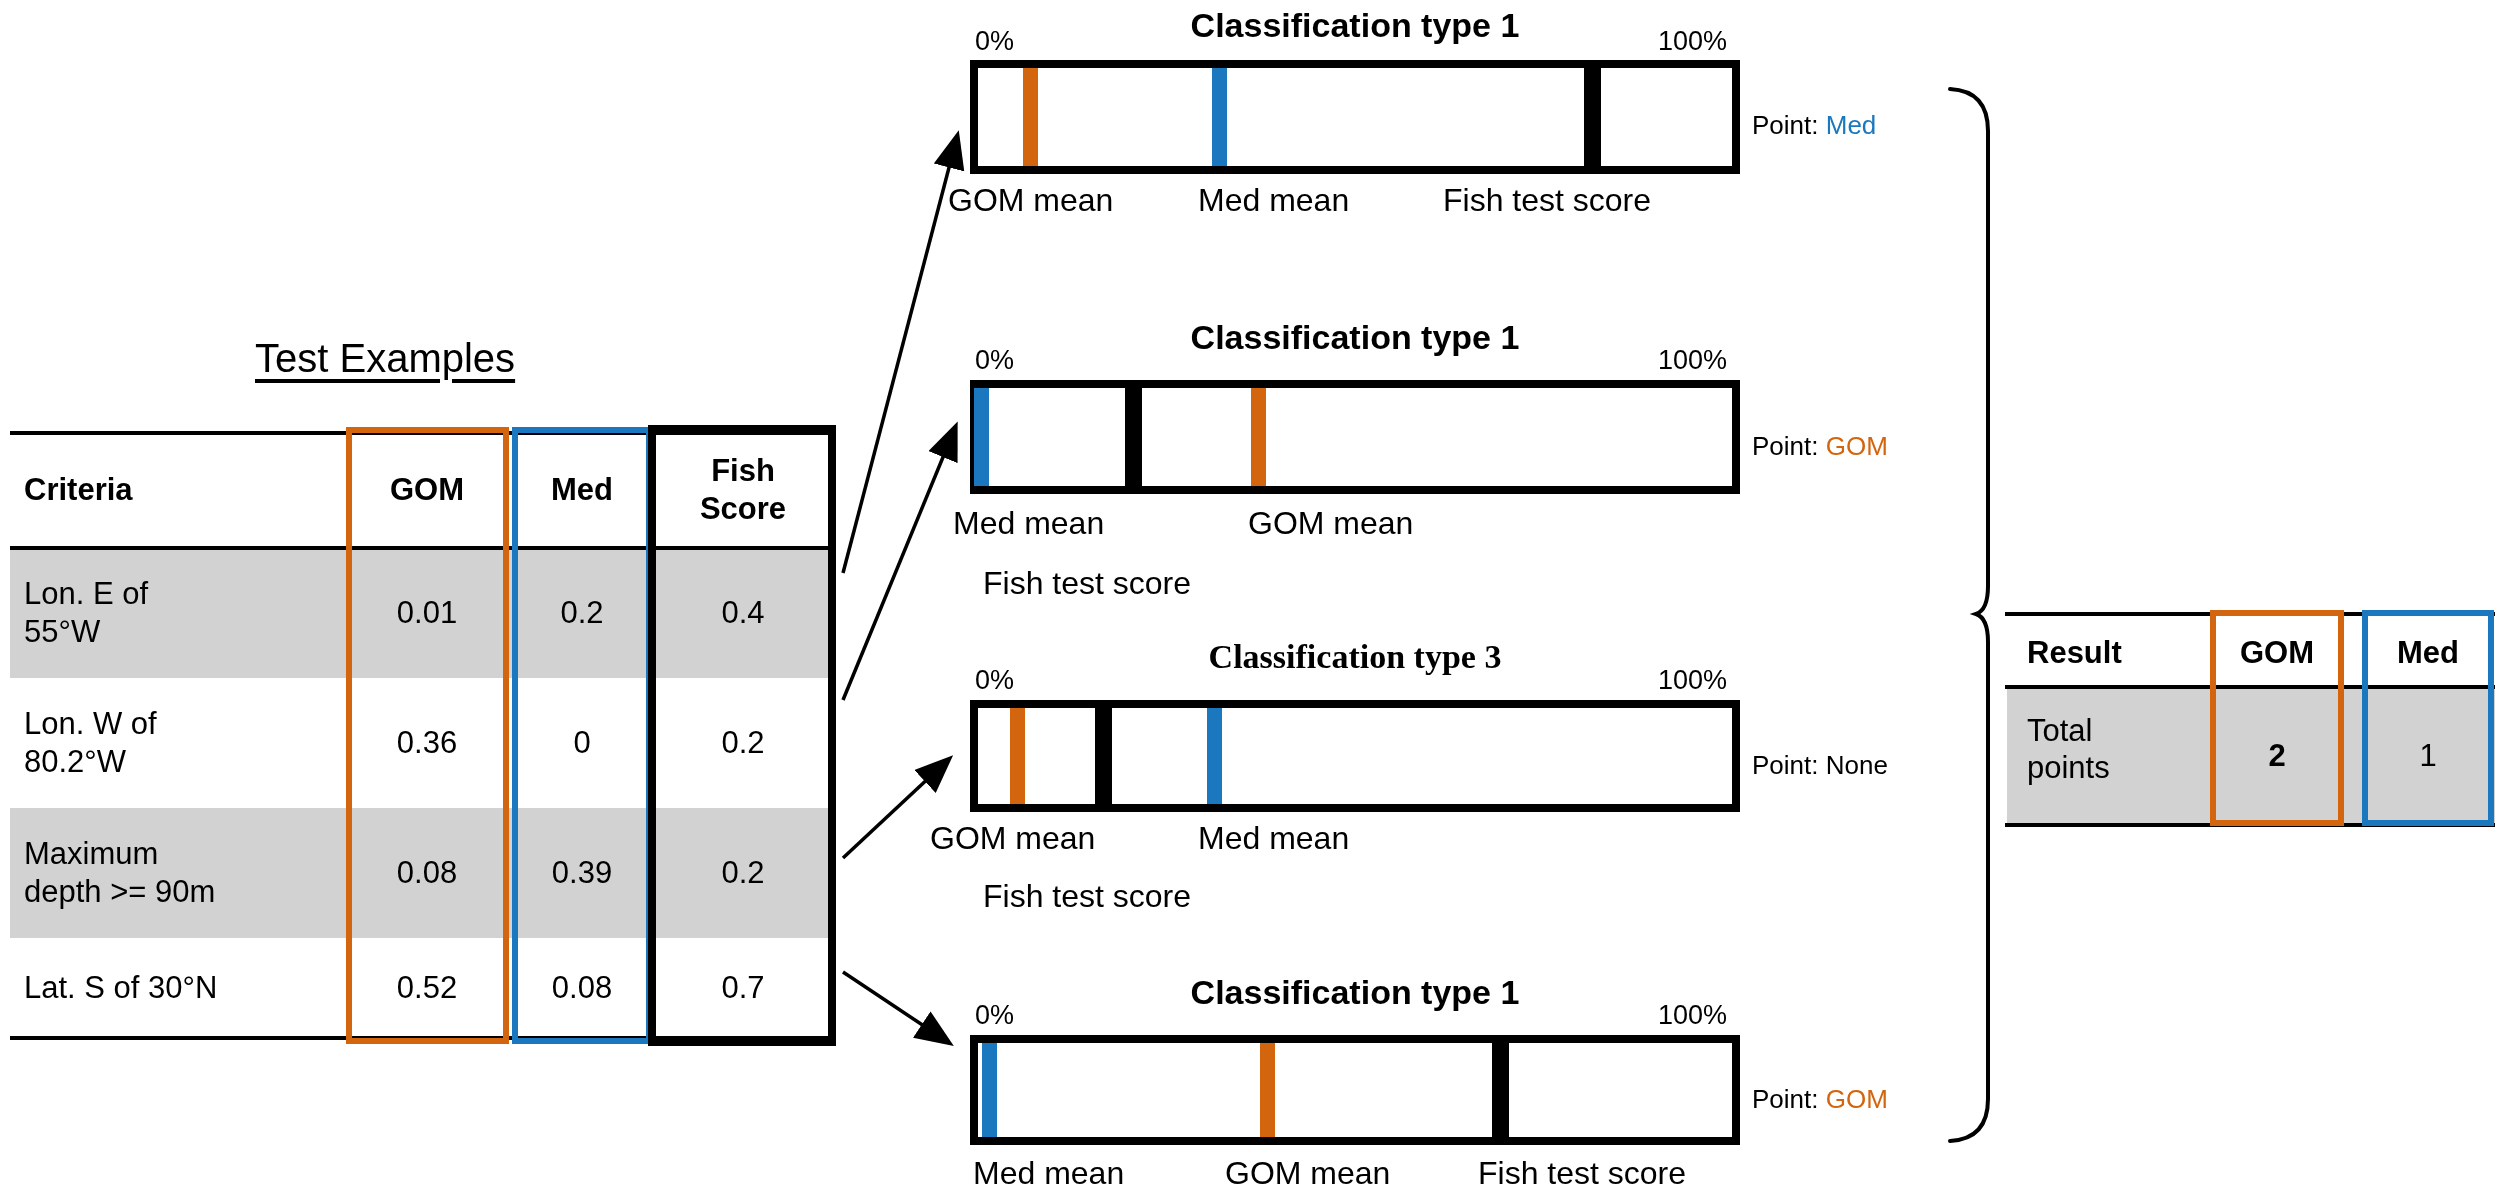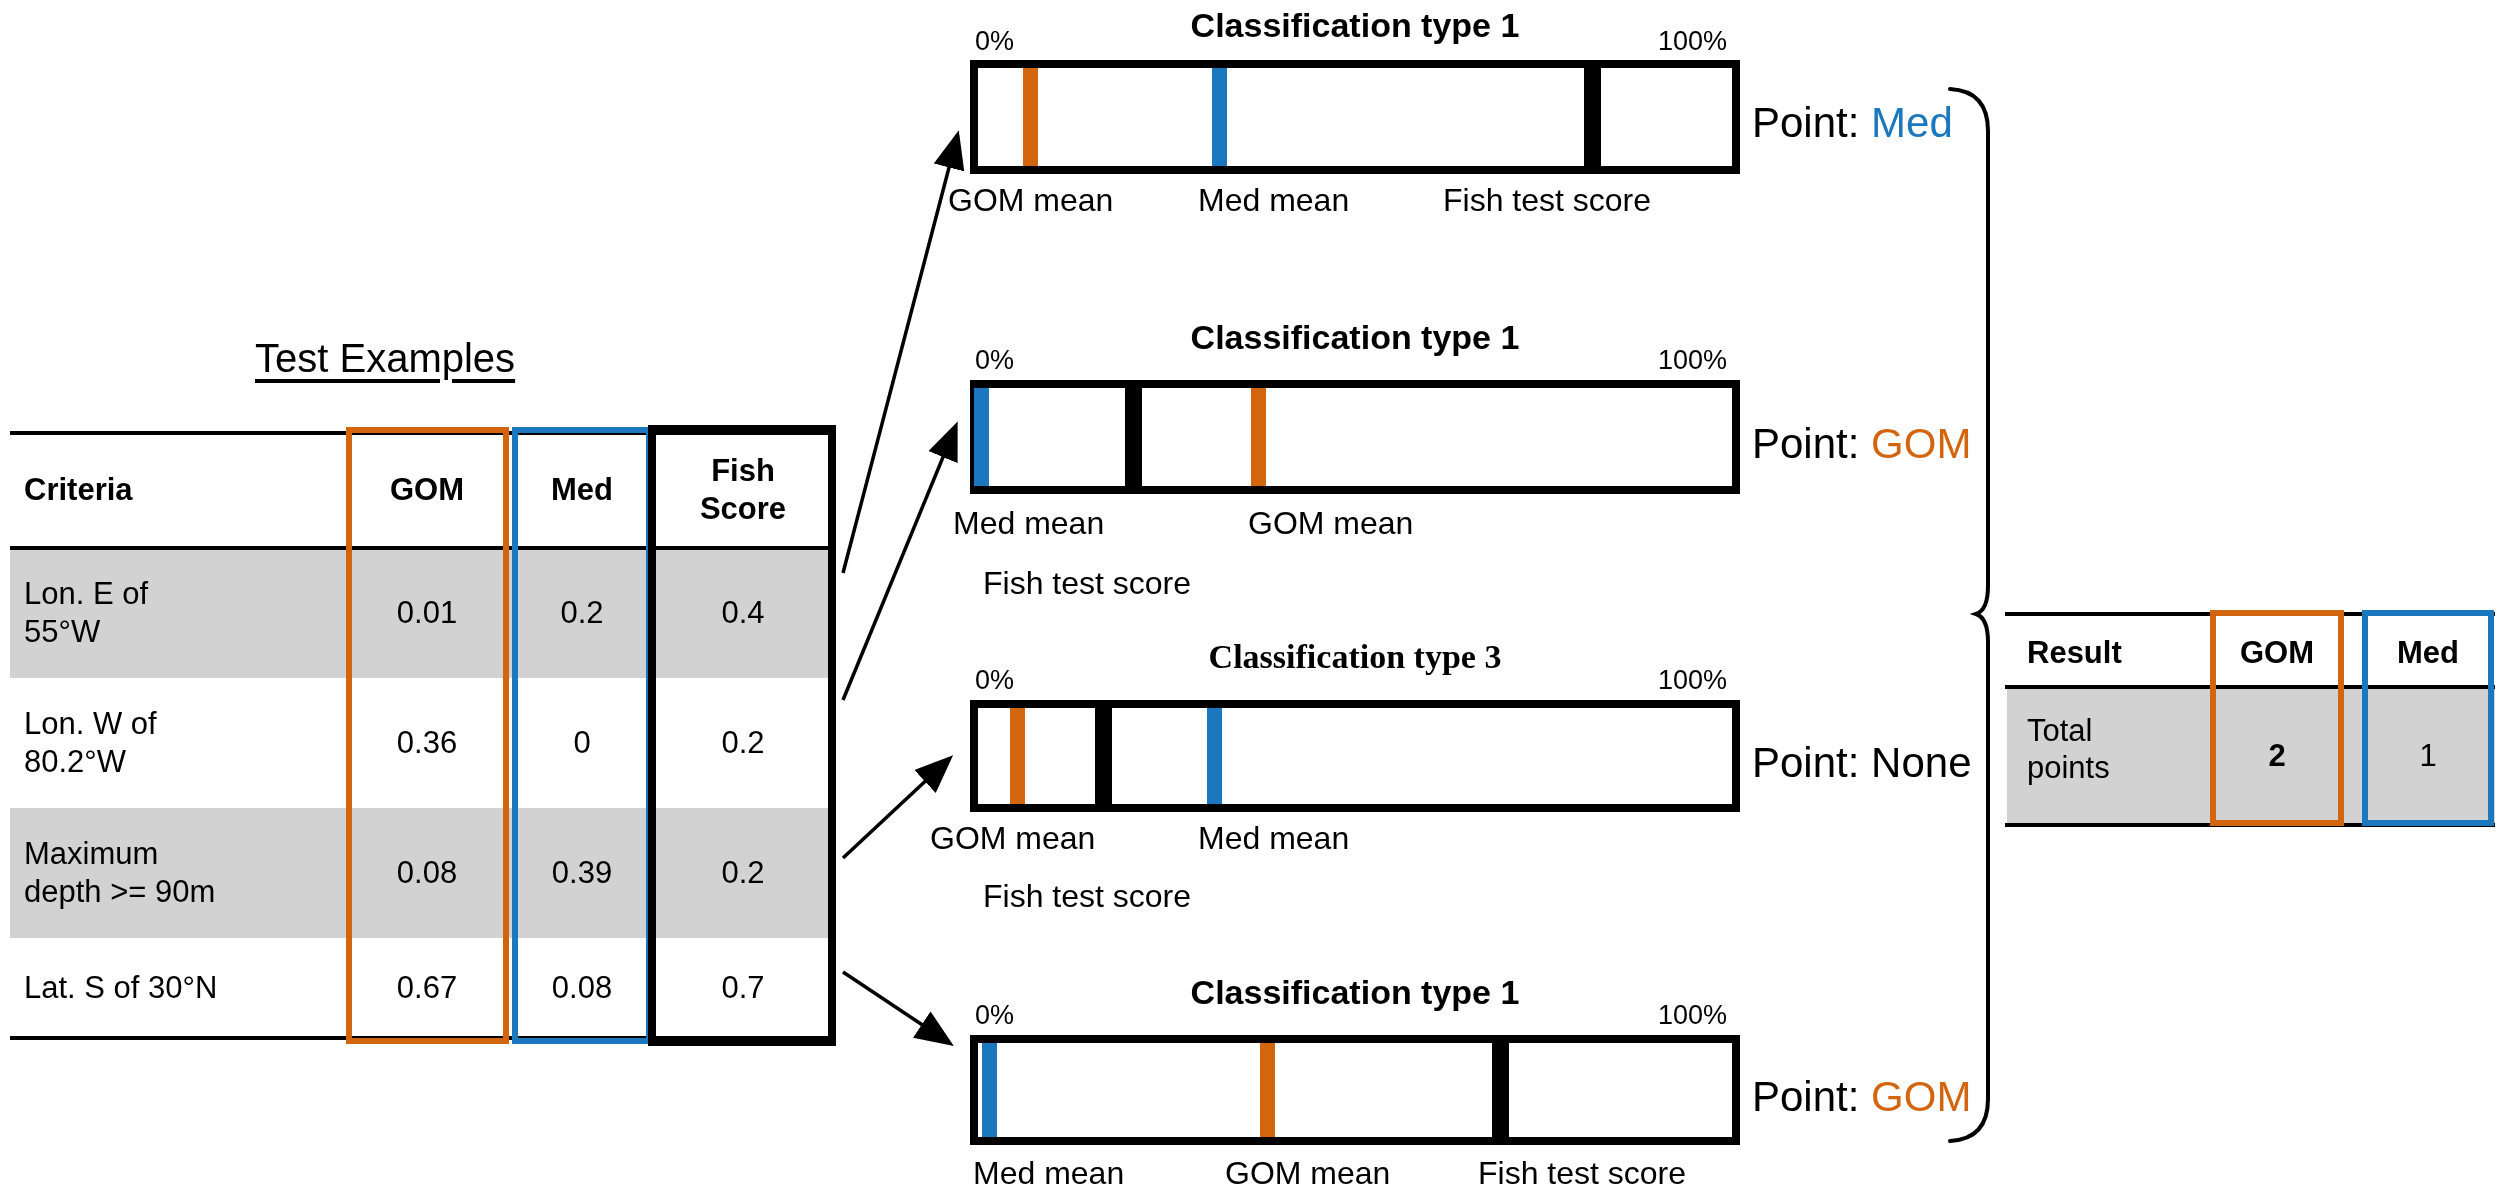--- a/index.html
+++ b/index.html
@@ -23,21 +23,21 @@
   
   .bar-title{position:absolute;left:970px;width:770px;text-align:center;font-size:34px;font-weight:bold;}
   .pct{position:absolute;font-size:27px;}
   .pct.r{width:140px;text-align:right;}
   .bar-rect{position:absolute;left:970px;width:770px;box-sizing:border-box;border:8px solid #000;background:#fff;}
   .tick{position:absolute;top:0;height:100%;width:15px;}
   .tick.gom{background:#d3650e;}
   .tick.med{background:#1b78be;}
   .tick.fish{background:#000;width:17px;}
   .blabel{position:absolute;font-size:32px;white-space:nowrap;}
-  .point{position:absolute;font-size:42px;white-space:nowrap;}
+  .point{position:absolute;font-size:26px;white-space:nowrap;margin-top:11px;}
   .pt-med{color:#1b78be;}
   .pt-gom{color:#d3650e;}
   .pt-none{color:#000;}
   
   .res-cell{position:absolute;font-size:31px;line-height:1.2;white-space:pre-line;}
   .assign{position:absolute;font-size:36px;font-weight:bold;white-space:nowrap;}
   .assign .val{color:#d3650e;}
   svg.overlay{position:absolute;left:0;top:0;pointer-events:none;}
 </style>
 </head>
@@ -87,21 +87,21 @@
   <div class="cell c" style="left:582px;top:743px;">0</div>
   <div class="cell c" style="left:743px;top:743px;">0.2</div>
 
   <div class="cell vl" style="left:24px;top:873px;">Maximum
 depth &gt;= 90m</div>
   <div class="cell c" style="left:427px;top:873px;">0.08</div>
   <div class="cell c" style="left:582px;top:873px;">0.39</div>
   <div class="cell c" style="left:743px;top:873px;">0.2</div>
 
   <div class="cell vl" style="left:24px;top:988px;">Lat. S of 30°N</div>
-  <div class="cell c" style="left:427px;top:988px;">0.67</div>
+  <div class="cell c" style="left:427px;top:988px;">0.52</div>
   <div class="cell c" style="left:582px;top:988px;">0.08</div>
   <div class="cell c" style="left:743px;top:988px;">0.7</div>
 
   <div class="colbox orange" style="left:346px;top:427px;width:163px;height:617px;"></div>
   <div class="colbox blue" style="left:512px;top:427px;width:140px;height:617px;"></div>
   <div class="colbox black" style="left:648px;top:425px;width:188px;height:621px;"></div>
 
   <div class="bar-title" style="top:6px;">Classification type 1</div>
   <div class="pct" style="left:975px;top:26px;">0%</div>
   <div class="pct r" style="left:1587px;top:26px;">100%</div>

